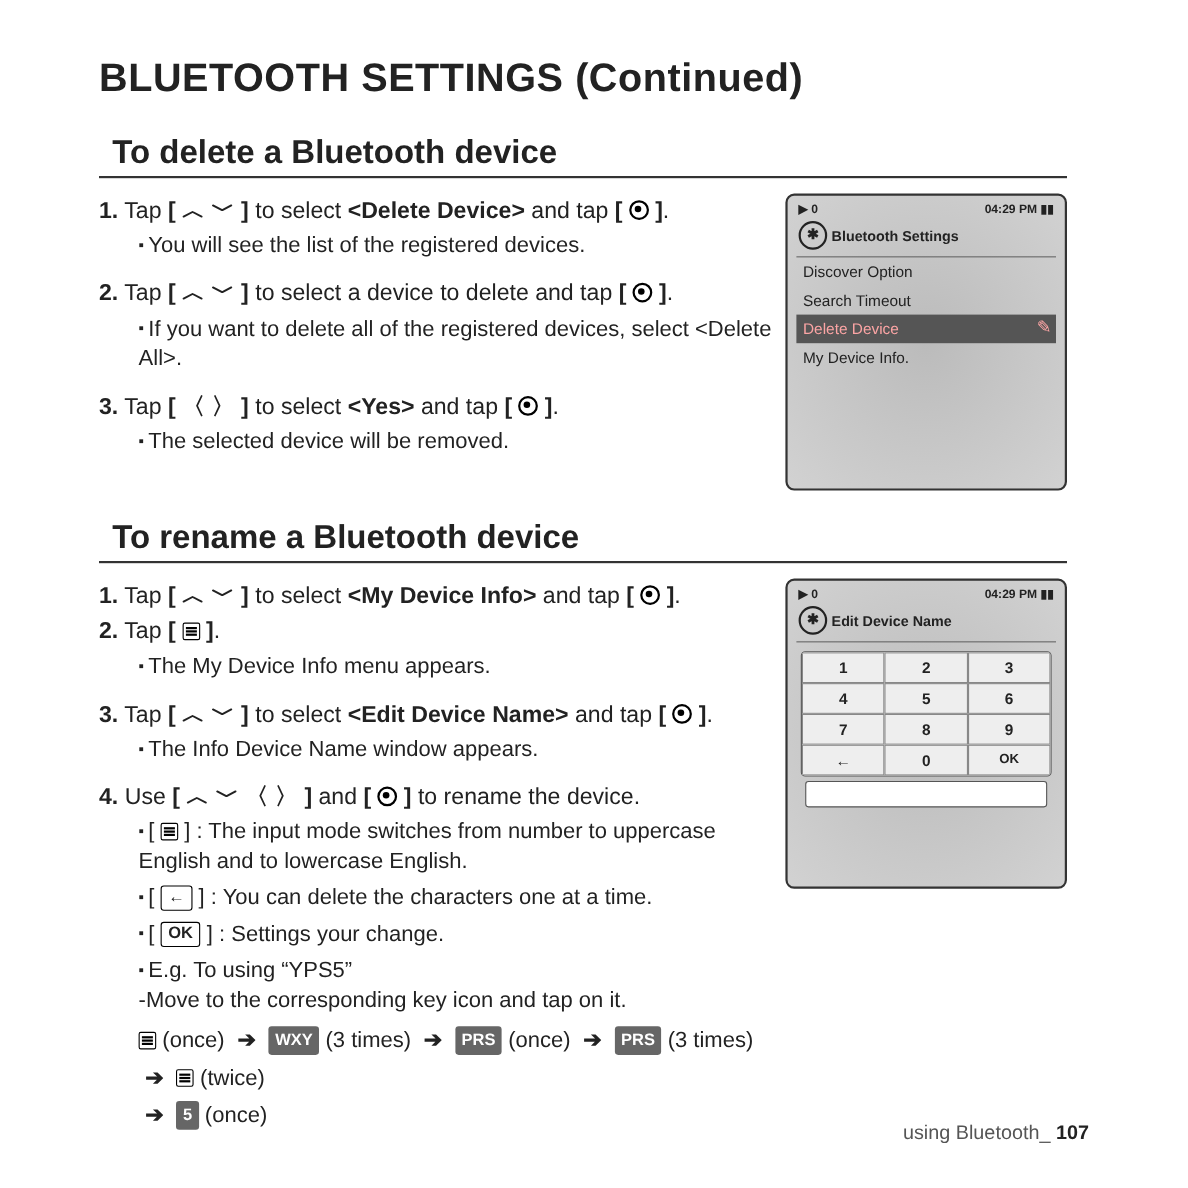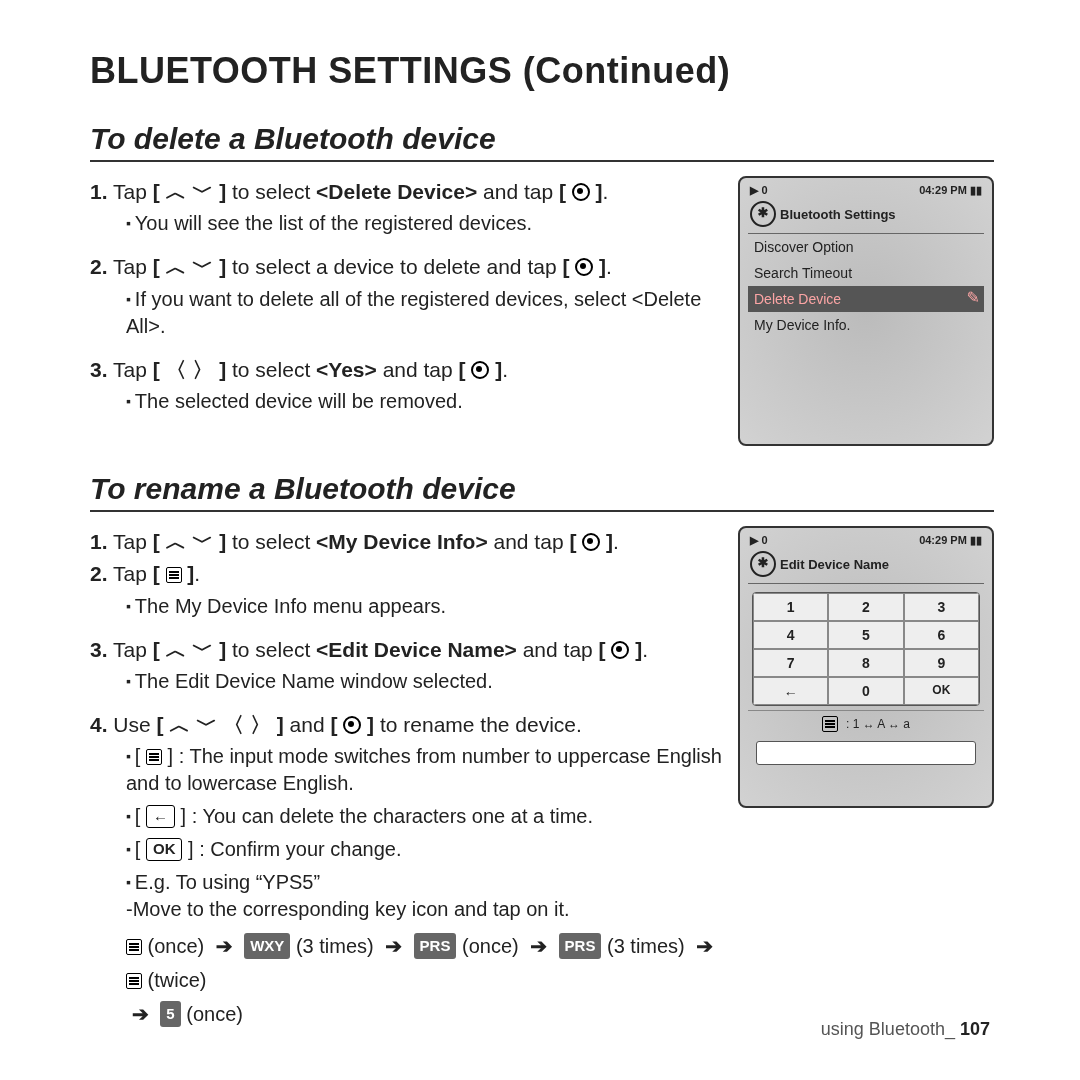--- a/index.html
+++ b/index.html
@@ -4,33 +4,32 @@
 <style>
   html,body{margin:0;padding:0}
   body{
     width:1080px;height:1080px;
     font-family:Arial,Helvetica,sans-serif;
     color:#222;
     background:#fff;
     position:relative;
   }
   .page{
-    padding:40px 86px 0 90px;
+    padding:40px 110px 0 90px;
   }
   h1{
     font-size:36px;
     font-weight:700;
     margin:10px 0 30px;
     letter-spacing:0.5px;
   }
   h2{
     font-size:30px;
     font-weight:700;
-    margin:10px 0 4px;
-    font-style:italic;
+    margin:10px 12px 4px;
   }
   .rule{
     border:none;border-top:2px solid #333;margin:4px 0 14px;width:100%;
   }
   .cols{display:flex;align-items:flex-start}
   .textcol{flex:1;font-size:21px;line-height:1.35}
   .step{margin:2px 0 4px}
   .step .num{font-weight:700}
   .step .bold{font-weight:700}
   .sub{margin:2px 0 16px 36px;font-size:20px}
@@ -140,35 +139,35 @@
       <div class="step">
         <span class="num">2.</span>
         <span>Tap </span><span class="bold">[ <span class="menuicon"></span> ]</span>.
       </div>
       <div class="sub">The My Device Info menu appears.</div>
 
       <div class="step">
         <span class="num">3.</span>
         <span>Tap </span><span class="bold icon-nav">[ ︿ ﹀ ]</span><span> to select </span><span class="bold">&lt;Edit Device Name&gt;</span><span> and tap </span><span class="bold">[ <span class="circleicon"></span> ]</span>.
       </div>
-      <div class="sub">The Edit Device Name window selected.</div>
+      <div class="sub">The Info Device Name window appears.</div>
 
       <div class="step">
         <span class="num">4.</span>
         <span>Use </span><span class="bold icon-nav">[ ︿ ﹀  〈 〉 ]</span><span> and </span><span class="bold">[ <span class="circleicon"></span> ]</span><span> to rename the device.</span>
       </div>
 
       <div class="sub2">
         [ <span class="menuicon"></span> ] <span>: The input mode switches from number to uppercase English and to lowercase English.</span>
       </div>
       <div class="sub2">
         [ <span class="icon-box">←</span> ] <span>: You can delete the characters one at a time.</span>
       </div>
       <div class="sub2">
-        [ <span class="icon-box">OK</span> ] <span>: Confirm your change.</span>
+        [ <span class="icon-box">OK</span> ] <span>: Settings your change.</span>
       </div>
       <div class="sub2">
         <span>E.g. To using “YPS5”</span><br>
         <span>-Move to the corresponding key icon and tap on it.</span>
       </div>
       <div class="seq">
         <span class="menuicon"></span> <span>(once)</span>
         <span class="arrow">➔</span>
         <span class="icon-key">WXY</span> <span>(3 times)</span>
         <span class="arrow">➔</span>
@@ -207,24 +206,20 @@
             <div class="kcell">7</div>
             <div class="kcell">8</div>
             <div class="kcell">9</div>
           </div>
           <div class="krow">
             <div class="kcell">←</div>
             <div class="kcell">0</div>
             <div class="kcell ok">OK</div>
           </div>
         </div>
-      <div class="moderow">
-        <span class="menuicon"></span>
-        <span>: 1 ↔ A ↔ a</span>
-      </div>
       <div class="textbox"></div>
     </div>
   </div>
 </div>
 
 <div class="footer">
   <span>using Bluetooth_</span> <span class="pn">107</span>
 </div>
 
 </body></html>

